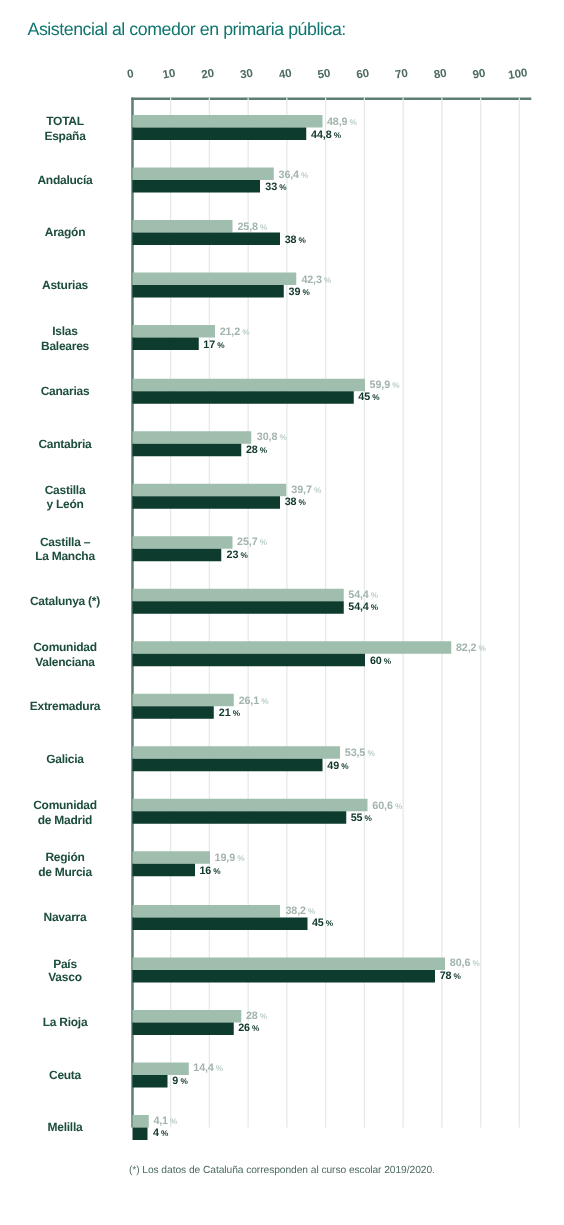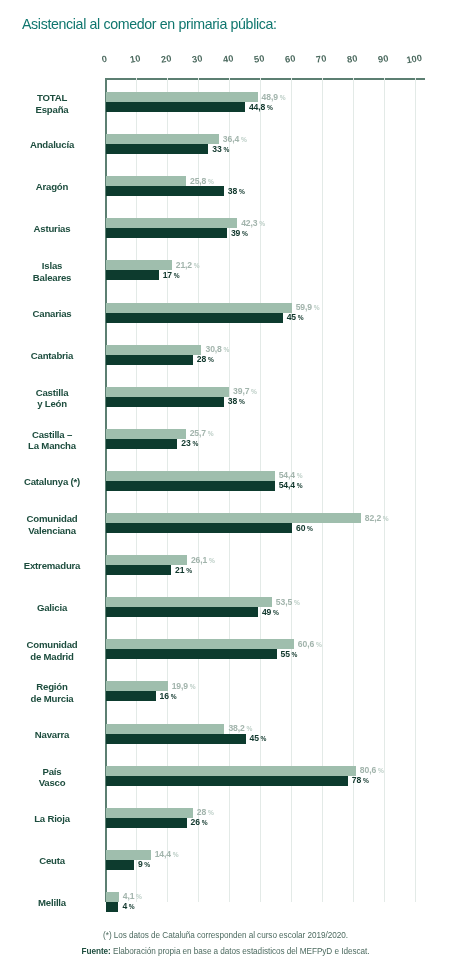--- a/index.html
+++ b/index.html
@@ -411,16 +411,15 @@
             <div class="bar dark" style="width: 12.4px;"></div>
             <div class="vlabel dark" style="left: 16.4px;"><span>4</span><span class="pct"> %</span></div>
           </div>
         </div>
       </div>
   </div>
 
 
   <div id="notes">
     <div class="note">(*) Los datos de Cataluña corresponden al curso escolar 2019/2020.</div>
-    <div class="note"><b>Fuente:</b><span> Elaboración propia en base a datos estadisticos del MEFPyD e Idescat.</span></div>
   </div>
 
 </div>
 
 </body></html>

